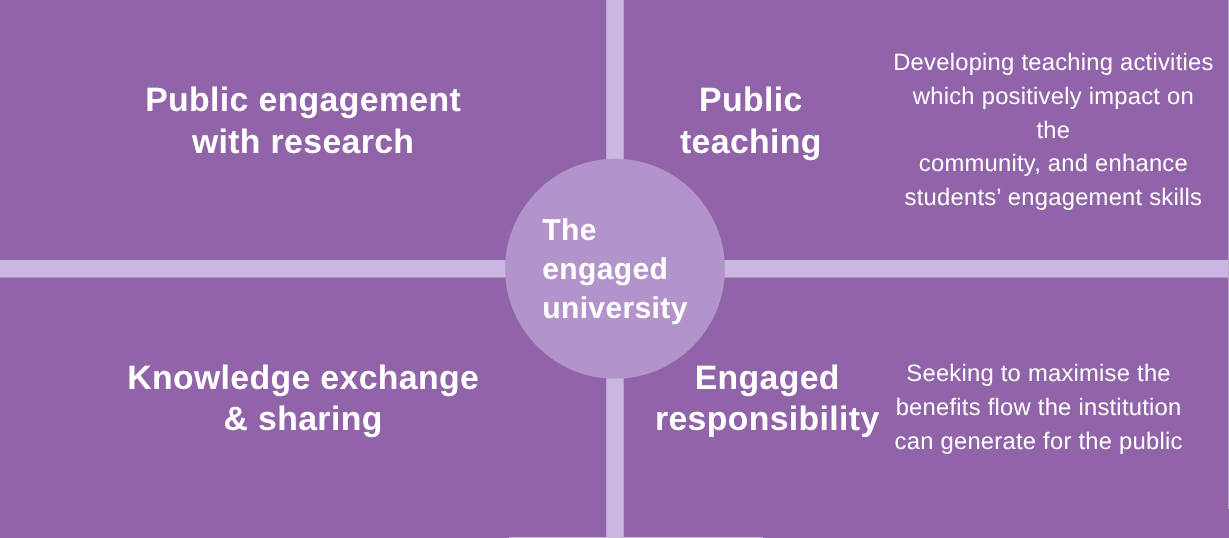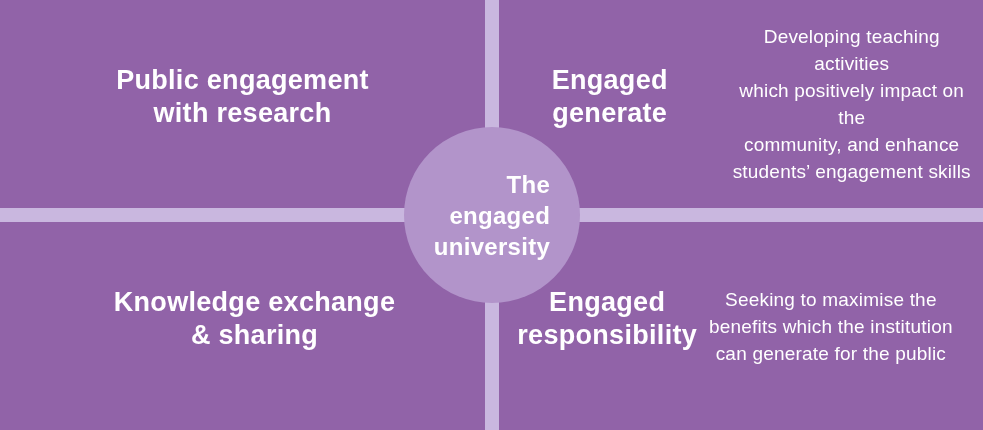--- a/index.html
+++ b/index.html
@@ -35,21 +35,21 @@
   .quadrant {
     position: absolute;
     display: flex;
     flex-direction: row;
     align-items: center;
     justify-content: center;
     text-align: center;
   }
   .q-tl { left: 0;     top: 0;     width: 485px; height: 208px; }
   .q-tr { left: 499px; top: 0;     width: 484px; height: 208px; }
-  .q-bl { left: 12px;     top: 222px; width: 485px; height: 208px; }
+  .q-bl { left: 0;     top: 222px; width: 485px; height: 208px; }
   .q-br { left: 499px; top: 222px; width: 484px; height: 208px; }
   .q-heading {
     font-size: 27px;
     font-weight: 700;
     line-height: 33px;
     letter-spacing: 0.3px;
     white-space: pre-line;
     margin: 0 0 15px 0;
   }
   .q-body {
@@ -64,21 +64,21 @@
     position: absolute;
     left: 404px;
     top: 127px;
     width: 176px;
     height: 176px;
     border-radius: 50%;
     background: #B294CA;
     display: flex;
     align-items: center;
     justify-content: center;
-    text-align: right;
+    text-align: left;
   }
   .center-label {
     font-size: 24px;
     font-weight: 600;
     line-height: 31px;
     letter-spacing: 0.3px;
     white-space: pre-line;
   }
 </style>
 </head>
@@ -88,37 +88,37 @@
 
   <div class="vband"></div>
   <div class="hband"></div>
 
   <div class="quadrant q-tl">
     <h2 class="q-heading">Public engagement
 with research</h2>
   </div>
 
   <div class="quadrant q-tr">
-    <h2 class="q-heading">Engaged generate</h2>
+    <h2 class="q-heading">Public teaching</h2>
     <p class="q-body">Developing teaching activities
 which positively impact on the
 community, and enhance
 students’ engagement skills</p>
   </div>
 
   <div class="quadrant q-bl">
     <h2 class="q-heading">Knowledge exchange
 &amp; sharing</h2>
   </div>
 
   <div class="quadrant q-br">
     <h2 class="q-heading">Engaged
 responsibility</h2>
     <p class="q-body">Seeking to maximise the
-benefits which the institution
+benefits flow the institution
 can generate for the public</p>
   </div>
 
   <div class="center-circle">
     <div class="center-label">The
 engaged
 university</div>
   </div>
 
 </div>

